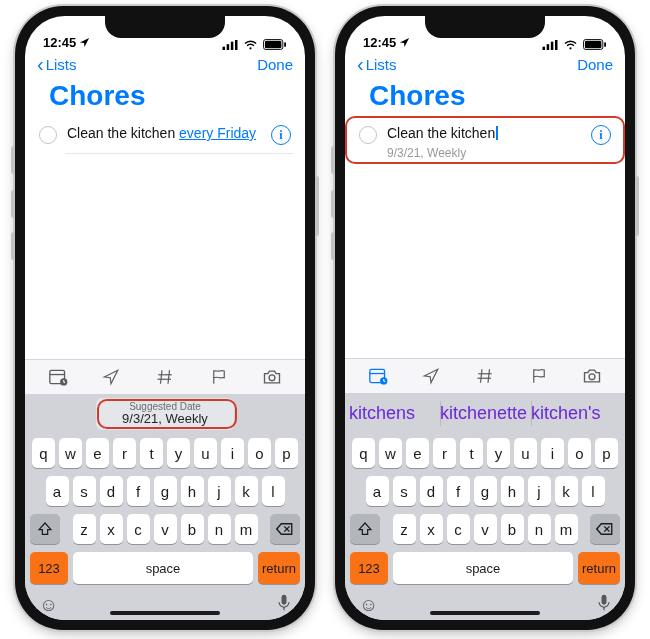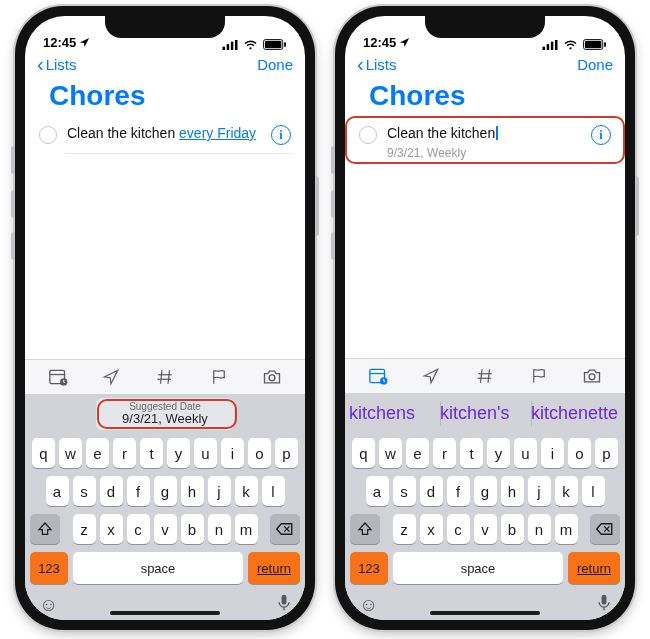--- a/index.html
+++ b/index.html
@@ -234,21 +234,21 @@
     box-shadow:0 1px 0 rgba(0,0,0,.3);
     height:32px;
     display:flex;
     align-items:center;
     justify-content:center;
     font-size:13px;
     color:#1c1c1e;
   }
   .bkey.n123 { width:38px; }
   .bkey.space { flex:1; background:#fff; }
-  .bkey.return { width:52px;text-decoration:underline; }
+  .bkey.return { width:42px; }
   .kfoot {
     background:#d1d3d9;
     display:flex;
     justify-content:space-between;
     align-items:center;
     padding:4px 14px 4px;
   }
   .home-ind {
     position:absolute;
     bottom:5px;
@@ -515,22 +515,22 @@
         <span class="ticon">
             <svg width="20" height="18" viewBox="0 0 24 20" fill="none" stroke="#5b5b60" stroke-width="1.6">
               <path d="M3 6h4l2-3h6l2 3h4v11H3z"></path>
               <circle cx="12" cy="11" r="3.5"></circle>
             </svg>
           </span>
       </div>
 
       <div class="preds">
         <div class="pred">kitchens</div>
+        <div class="pred">kitchenette</div>
         <div class="pred">kitchen's</div>
-        <div class="pred">kitchenette</div>
       </div>
 
       <div class="kbd">
         <div class="krow">
           <div class="key">q</div>
           <div class="key">w</div>
           <div class="key">e</div>
           <div class="key">r</div>
           <div class="key">t</div>
           <div class="key">y</div>

